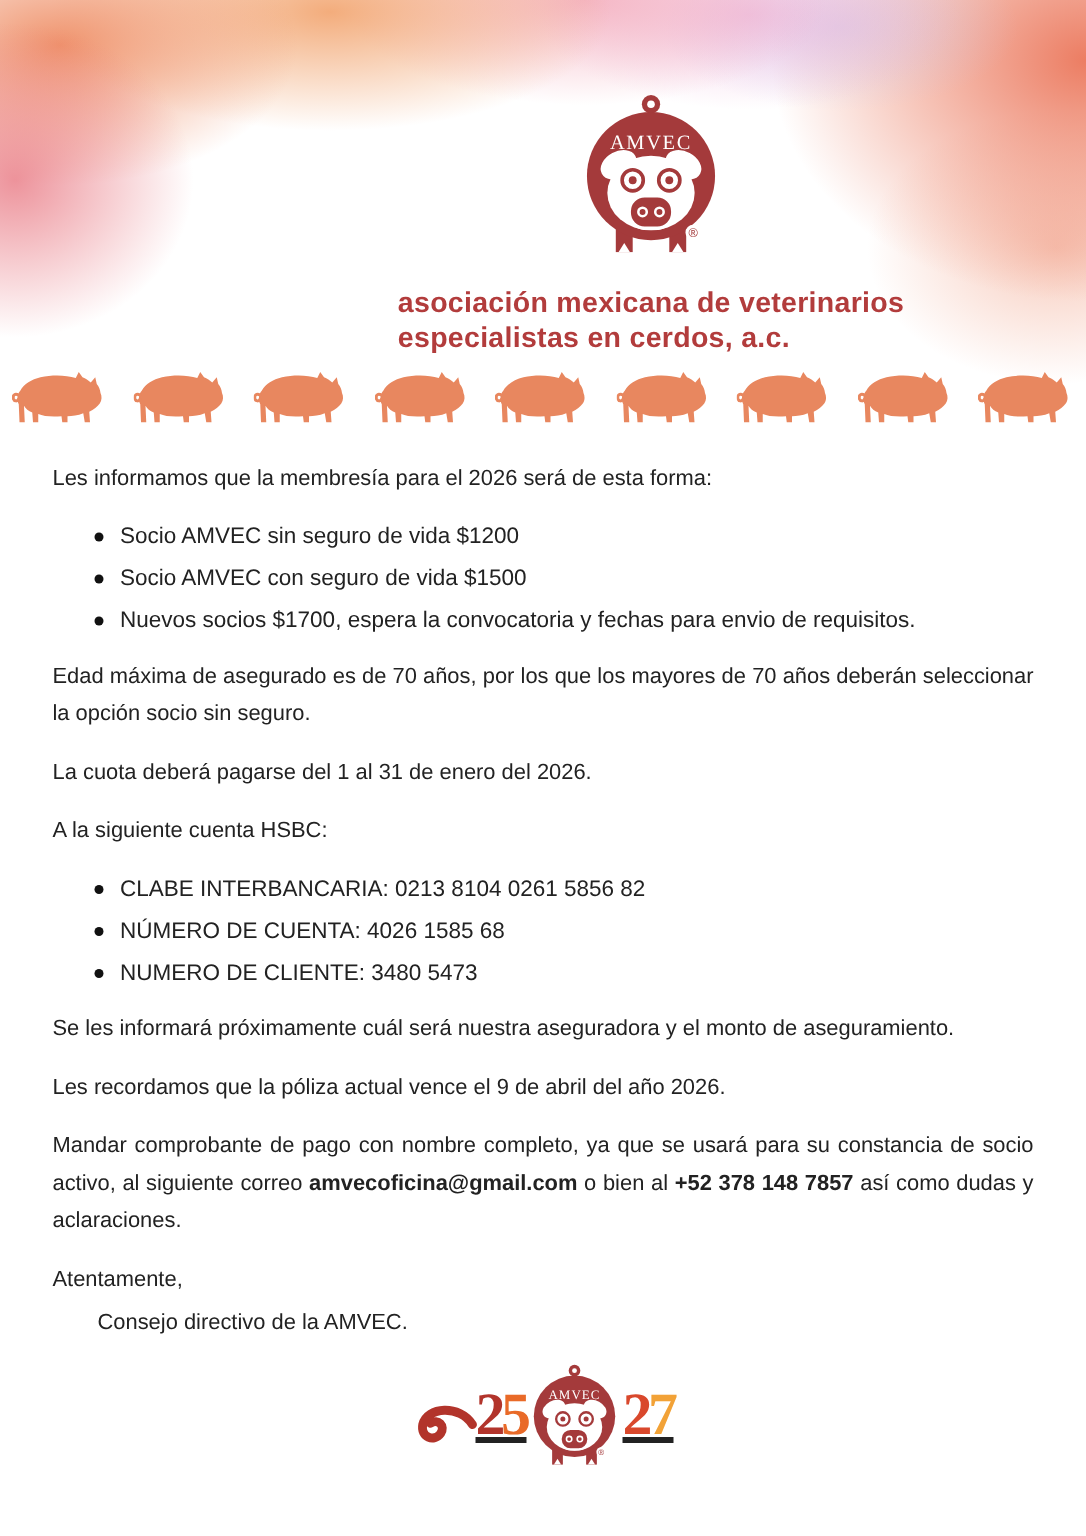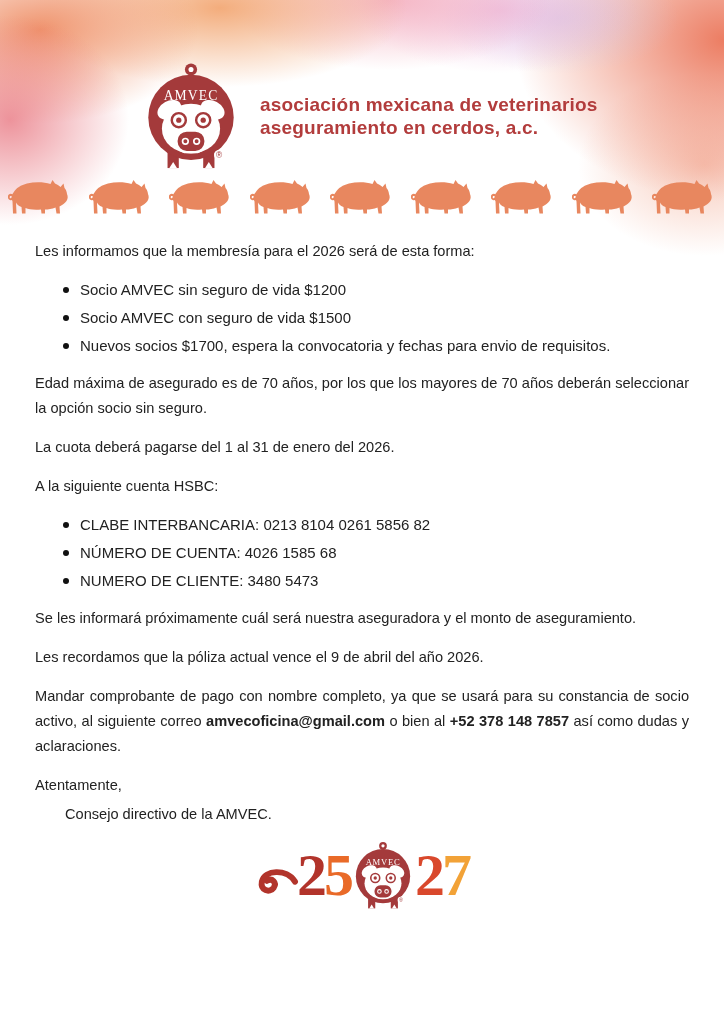--- a/index.html
+++ b/index.html
@@ -17,20 +17,21 @@
       radial-gradient(260px 110px at 220px 8px,  rgba(241,158,101,.85), transparent 72%),
       radial-gradient(230px 100px at 390px 0px,  rgba(243,167,183,.8),  transparent 70%),
       radial-gradient(200px 90px  at 500px 10px, rgba(236,170,214,.6),  transparent 70%),
       radial-gradient(170px 80px  at 560px 18px, rgba(205,200,238,.55), transparent 70%),
       radial-gradient(300px 230px at 724px 40px, rgba(235,118,90,.95),  transparent 70%),
       radial-gradient(180px 130px at 704px 165px,rgba(240,150,120,.5),  transparent 70%);
   }
   .header{
     display:flex;align-items:center;gap:22px;
     padding:62px 0 0 144px;
+    flex-direction:column;
   }
   .org-title{
     font-weight:bold;
     font-size:19px;line-height:23px;
     color:var(--brand_red);
     letter-spacing:.2px;
   }
   .medallion-lg{width:94px;height:107px;flex:0 0 auto;}
   .pig-row{
     margin-top:10px;
@@ -61,22 +62,23 @@
   .footer{
     margin-top:14px;
     display:flex;flex-direction:column;align-items:center;
   }
   .anniv-row{
     display:flex;align-items:center;
   }
   .anniv-digits{
     font-family:"Liberation Serif",serif;
     font-weight:bold;
-    font-size:60px;line-height:60px;
+    font-size:40px;line-height:60px;
     letter-spacing:-3px;
+    text-decoration:underline;
   }
   .d-darkred{color:var(--footer_darkred);}
   .d-orange{color:var(--footer_orange);}
   .d-orangered{color:var(--footer_orangered);}
   .d-amber{color:var(--footer_amber);}
   .ribbon{width:46px;height:34px;margin-right:-4px;margin-top:10px;}
   .medallion-sm{width:60px;height:68px;margin:0 2px;}
   .tagline{
     margin-top:5px;
     font-weight:bold;
@@ -141,21 +143,21 @@
 </svg>
 
 <div class="page">
 
   <div class="header">
     <svg class="medallion-lg">
         <use href="#medallion"></use>
       </svg>
     <div class="org-title">
       <div>asociación mexicana de veterinarios</div>
-      <div>aseguramiento en cerdos, a.c.</div>
+      <div>especialistas en cerdos, a.c.</div>
     </div>
   </div>
 
   <div class="pig-row">
     <svg>
         <use href="#pig-shape"></use>
       </svg>
   <svg>
         <use href="#pig-shape"></use>
       </svg>

